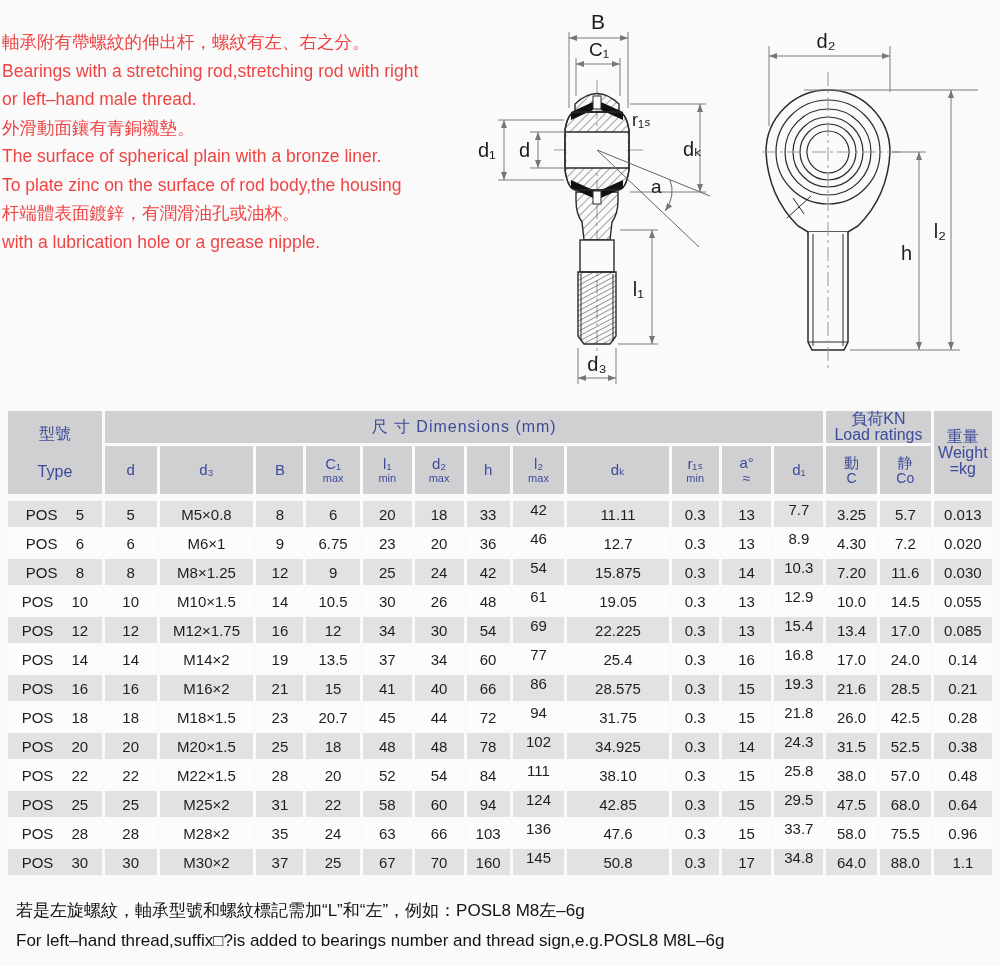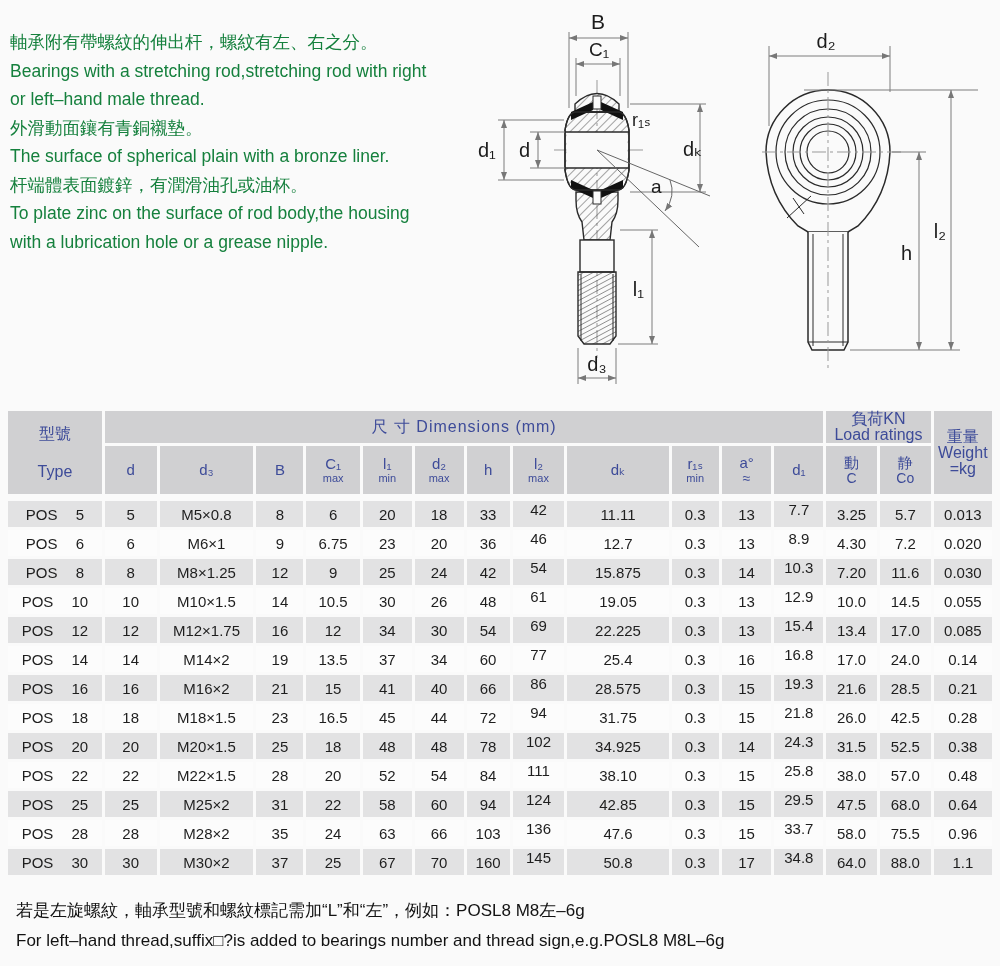--- a/index.html
+++ b/index.html
@@ -1,20 +1,20 @@
 <!DOCTYPE html>
 <html><head>
 <meta charset="utf-8">
 <style>
   html,body{margin:0;padding:0;}
   body{font-family:"Liberation Sans","DejaVu Sans",sans-serif;background:#fafafa;}
   .page{position:relative;width:1000px;height:966px;background:#fafafa;overflow:hidden;}
 
   
-  .intro{position:absolute;left:10px;top:28px;width:462px;font-size:17.5px;line-height:28.5px;color:#15803d;}
+  .intro{position:absolute;left:2px;top:28px;width:462px;font-size:17.5px;line-height:28.5px;color:#ef4444;}
   .intro-line{white-space:nowrap;}
 
   
   .draw{position:absolute;top:0;}
   .draw-left{left:472px;width:296px;height:400px;}
   .draw-right{left:762px;width:238px;height:400px;}
   svg text{font-family:"Liberation Sans","DejaVu Sans",sans-serif;fill:#1c1c1c;}
 
   
   .table-wrap{position:absolute;left:5px;top:408px;width:990px;}
@@ -43,22 +43,22 @@
 <body>
 
 <div class="page">
 
   <div class="intro">
       <div class="intro-line">軸承附有帶螺紋的伸出杆，螺紋有左、右之分。</div>
       <div class="intro-line">Bearings with a stretching rod,stretching rod with right</div>
       <div class="intro-line">or left–hand male thread.</div>
       <div class="intro-line">外滑動面鑲有青銅襯墊。</div>
       <div class="intro-line">The surface of spherical plain with a bronze liner.</div>
+      <div class="intro-line">To plate zinc on the surface of rod body,the housing</div>
       <div class="intro-line">杆端體表面鍍鋅，有潤滑油孔或油杯。</div>
-      <div class="intro-line">To plate zinc on the surface of rod body,the housing</div>
       <div class="intro-line">with a lubrication hole or a grease nipple.</div>
     </div>
 
   <svg class="draw draw-left" viewBox="0 0 296 400">
     <defs>
       <pattern id="hatchL" patternUnits="userSpaceOnUse" width="6" height="6" patternTransform="rotate(45)">
         <line x1="0" y1="0" x2="0" y2="6" stroke="#4a4a4a" stroke-width="1"></line>
       </pattern>
       <pattern id="thr" patternUnits="userSpaceOnUse" width="4.5" height="4.5" patternTransform="rotate(62)">
         <line x1="0" y1="0" x2="0" y2="4.5" stroke="#3a3a3a" stroke-width="1"></line>
@@ -416,21 +416,21 @@
             <td class="raised"><span>19.3</span></td>
             <td>21.6</td>
             <td>28.5</td>
             <td>0.21</td>
           </tr>
           <tr>
             <td class="type-cell">POS 18</td>
             <td>18</td>
             <td>M18×1.5</td>
             <td>23</td>
-            <td>16.5</td>
+            <td>20.7</td>
             <td>45</td>
             <td>44</td>
             <td>72</td>
             <td class="raised"><span>94</span></td>
             <td>31.75</td>
             <td>0.3</td>
             <td>15</td>
             <td class="raised"><span>21.8</span></td>
             <td>26.0</td>
             <td>42.5</td>

